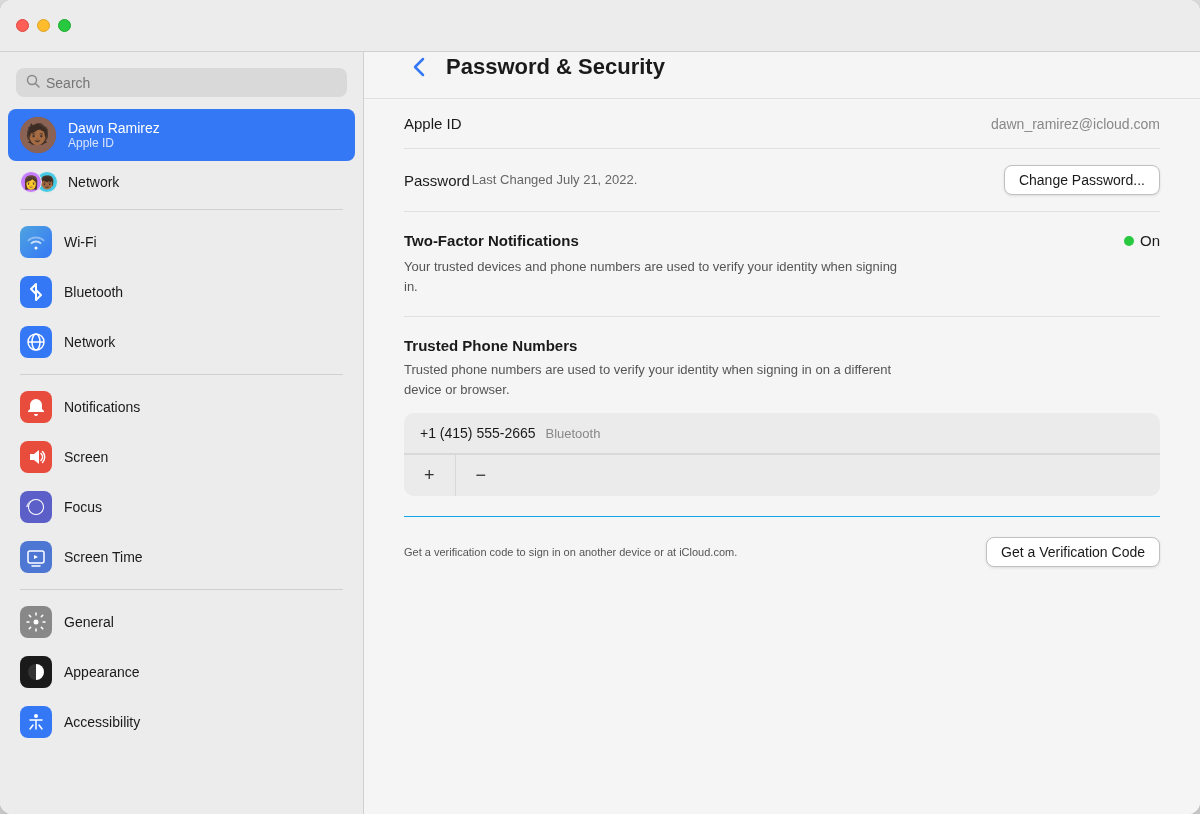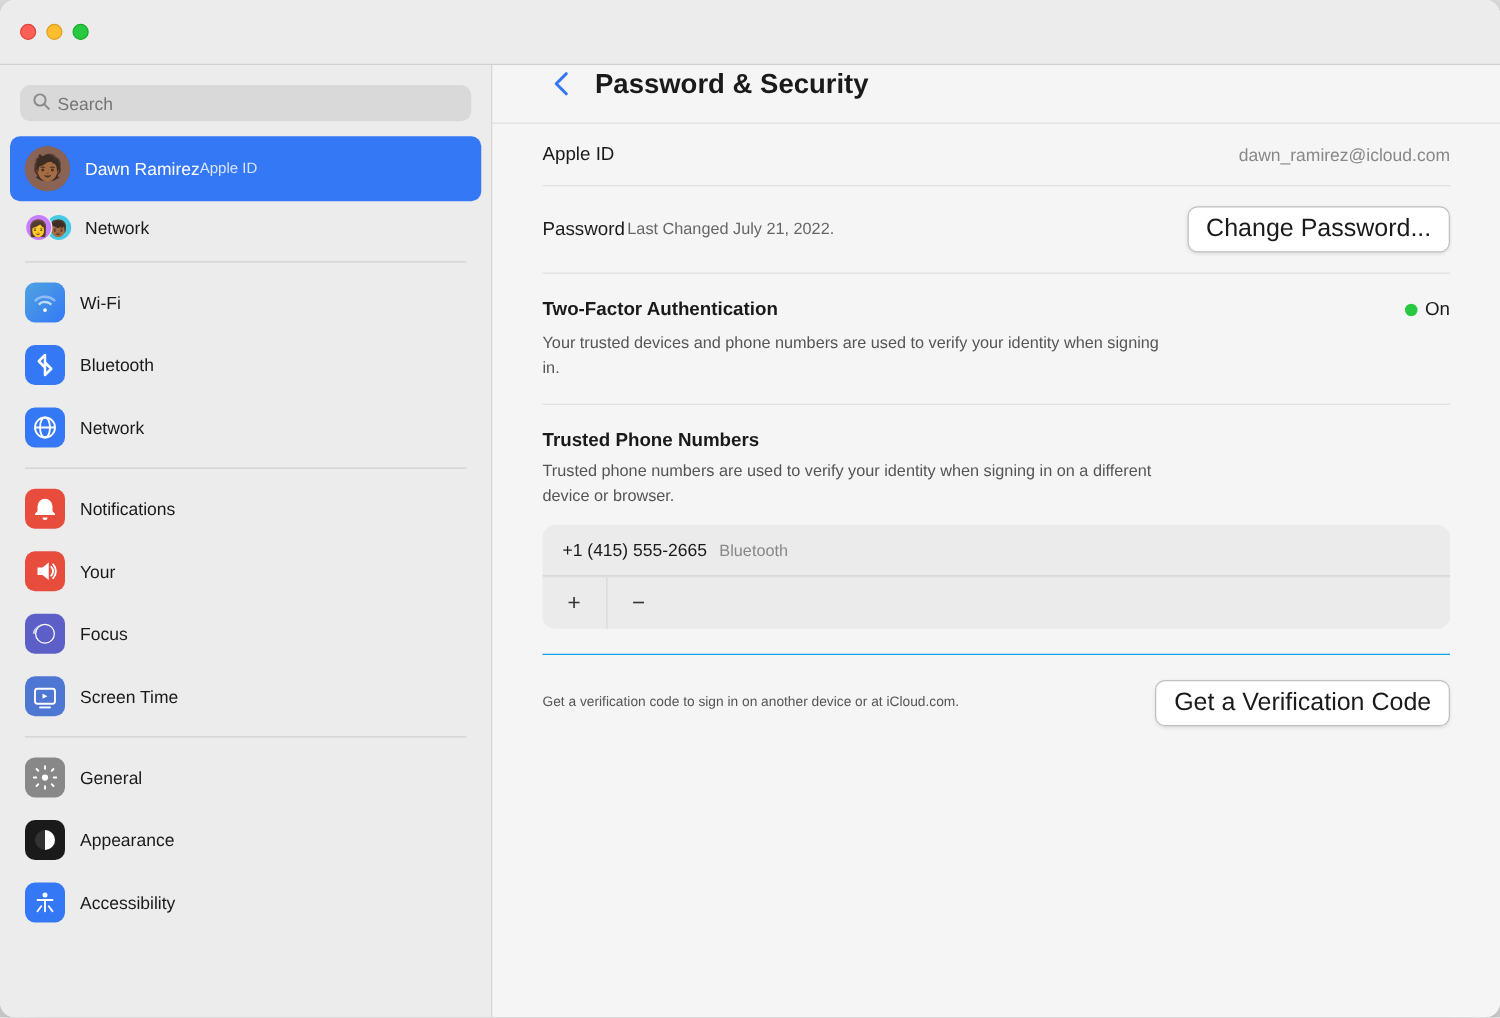--- a/index.html
+++ b/index.html
@@ -42,21 +42,21 @@
       height: 13px;
       border-radius: 50%;
       cursor: pointer;
     }
     .traffic-light.close { background: #ff5f57; border: 1px solid #e0443e; }
     .traffic-light.minimize { background: #ffbd2e; border: 1px solid #dfa123; }
     .traffic-light.maximize { background: #28c940; border: 1px solid #1aab29; }
 
     
     .sidebar {
-      width: 394px;
+      width: 364px;
       background: #ececec;
       padding-top: 52px;
       border-right: 1px solid #d0d0d0;
       overflow-y: auto;
       flex-shrink: 0;
     }
     .sidebar-content {
       padding: 12px 8px;
     }
     .search-bar {
@@ -114,21 +114,21 @@
       border-radius: 50%;
       background: #a0522d;
       display: flex;
       align-items: center;
       justify-content: center;
       font-size: 20px;
       overflow: hidden;
     }
     .sidebar-text {
       display: flex;
-      flex-direction: row;
+      flex-direction: column;
     }
     .sidebar-label {
       font-size: 14px;
       font-weight: 500;
       color: #1a1a1a;
     }
     .sidebar-sublabel {
       font-size: 12px;
       color: #666;
     }
@@ -218,21 +218,21 @@
     .row-sublabel {
       font-size: 13px;
       color: #666;
     }
 
     .action-btn {
       background: white;
       border: 1px solid #c0c0c0;
       border-radius: 8px;
       padding: 6px 14px;
-      font-size: 20px;
+      font-size: 14px;
       cursor: pointer;
       color: #1a1a1a;
       box-shadow: 0 1px 3px rgba(0,0,0,0.1);
     }
 
     .two-factor-row {
       display: flex;
       flex-direction: column;
       gap: 0;
       padding: 20px 0;
@@ -444,21 +444,21 @@
         <span class="sidebar-label">Notifications</span>
       </div>
 
       <div class="sidebar-item">
         <div class="sidebar-icon icon-sound">
           <svg width="20" height="20" viewBox="0 0 20 20" fill="white">
             <polygon points="4,7 8,7 13,3 13,17 8,13 4,13"></polygon>
             <path d="M15 6.5a5 5 0 0 1 0 7M16.5 4.5a8 8 0 0 1 0 11" stroke="white" stroke-width="1.5" fill="none" stroke-linecap="round"></path>
           </svg>
         </div>
-        <span class="sidebar-label">Your</span>
+        <span class="sidebar-label">Screen</span>
       </div>
 
       <div class="sidebar-item">
         <div class="sidebar-icon icon-focus">
           <svg width="20" height="20" viewBox="0 0 20 20" fill="white">
             <path d="M10 2a8 8 0 1 0 8 8A8 8 0 0 0 10 2zm0 1A7 7 0 1 1 3 10 7 7 0 0 1 10 3z"></path>
             <path d="M2 10a8 8 0 0 1 8-8V2A10 10 0 0 0 0 10z" fill="white" opacity="0.7"></path>
           </svg>
         </div>
         <span class="sidebar-label">Focus</span>
@@ -531,21 +531,21 @@
       <div class="settings-row">
         <div class="row-left">
           <span class="row-label">Password</span>
           <span class="row-sublabel">Last Changed July 21, 2022.</span>
         </div>
         <button class="action-btn">Change Password...</button>
       </div>
 
       <div class="two-factor-row">
         <div class="two-factor-top">
-          <span class="two-factor-label">Two-Factor Authentication</span>
+          <span class="two-factor-label">Two-Factor Notifications</span>
           <div class="status-on">
             <div class="status-dot"></div>
             <span>On</span>
           </div>
         </div>
         <p class="two-factor-desc">Your trusted devices and phone numbers are used to verify your identity when signing in.</p>
       </div>
 
       <div class="trusted-phones-section">
         <div class="section-title">Trusted Phone Numbers</div>

